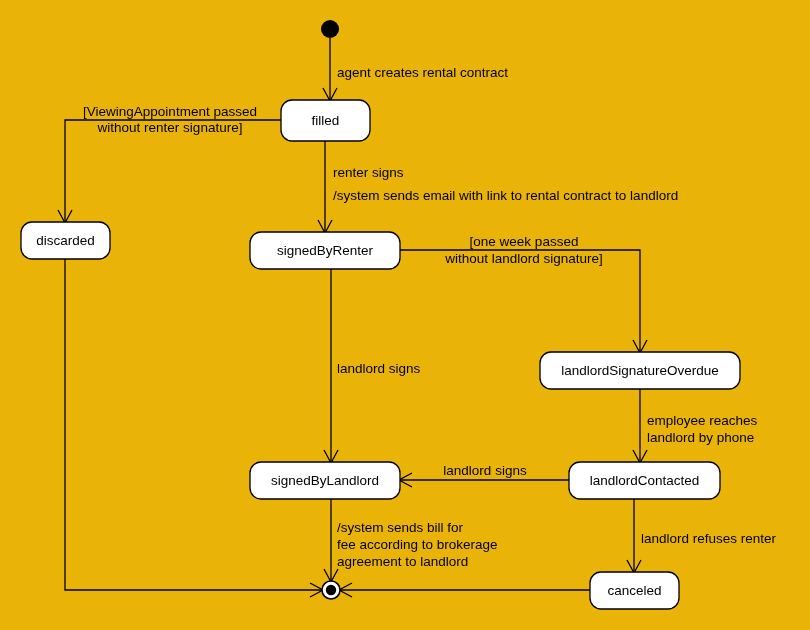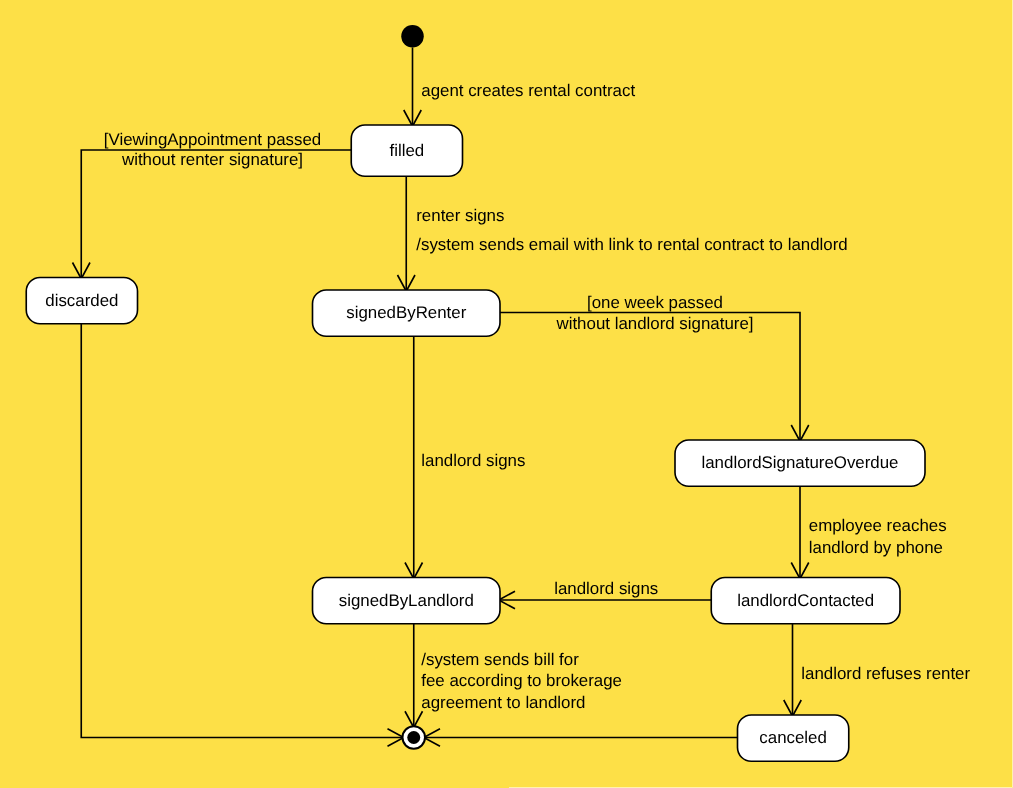--- a/index.html
+++ b/index.html
@@ -8,21 +8,21 @@
     padding: 0;
     background: #ffffff;
   }
   body {
     font-family: "Liberation Sans", sans-serif;
   }
   #diagram-root {
     position: relative;
     width: 810px;
     height: 630px;
-    background: #fde047;
+    background: #eab308;
     overflow: hidden;
   }
   svg#state-diagram {
     display: block;
     width: 810px;
     height: 630px;
   }
   .state-box-rect {
     fill: #ffffff;
     stroke: #000000;

